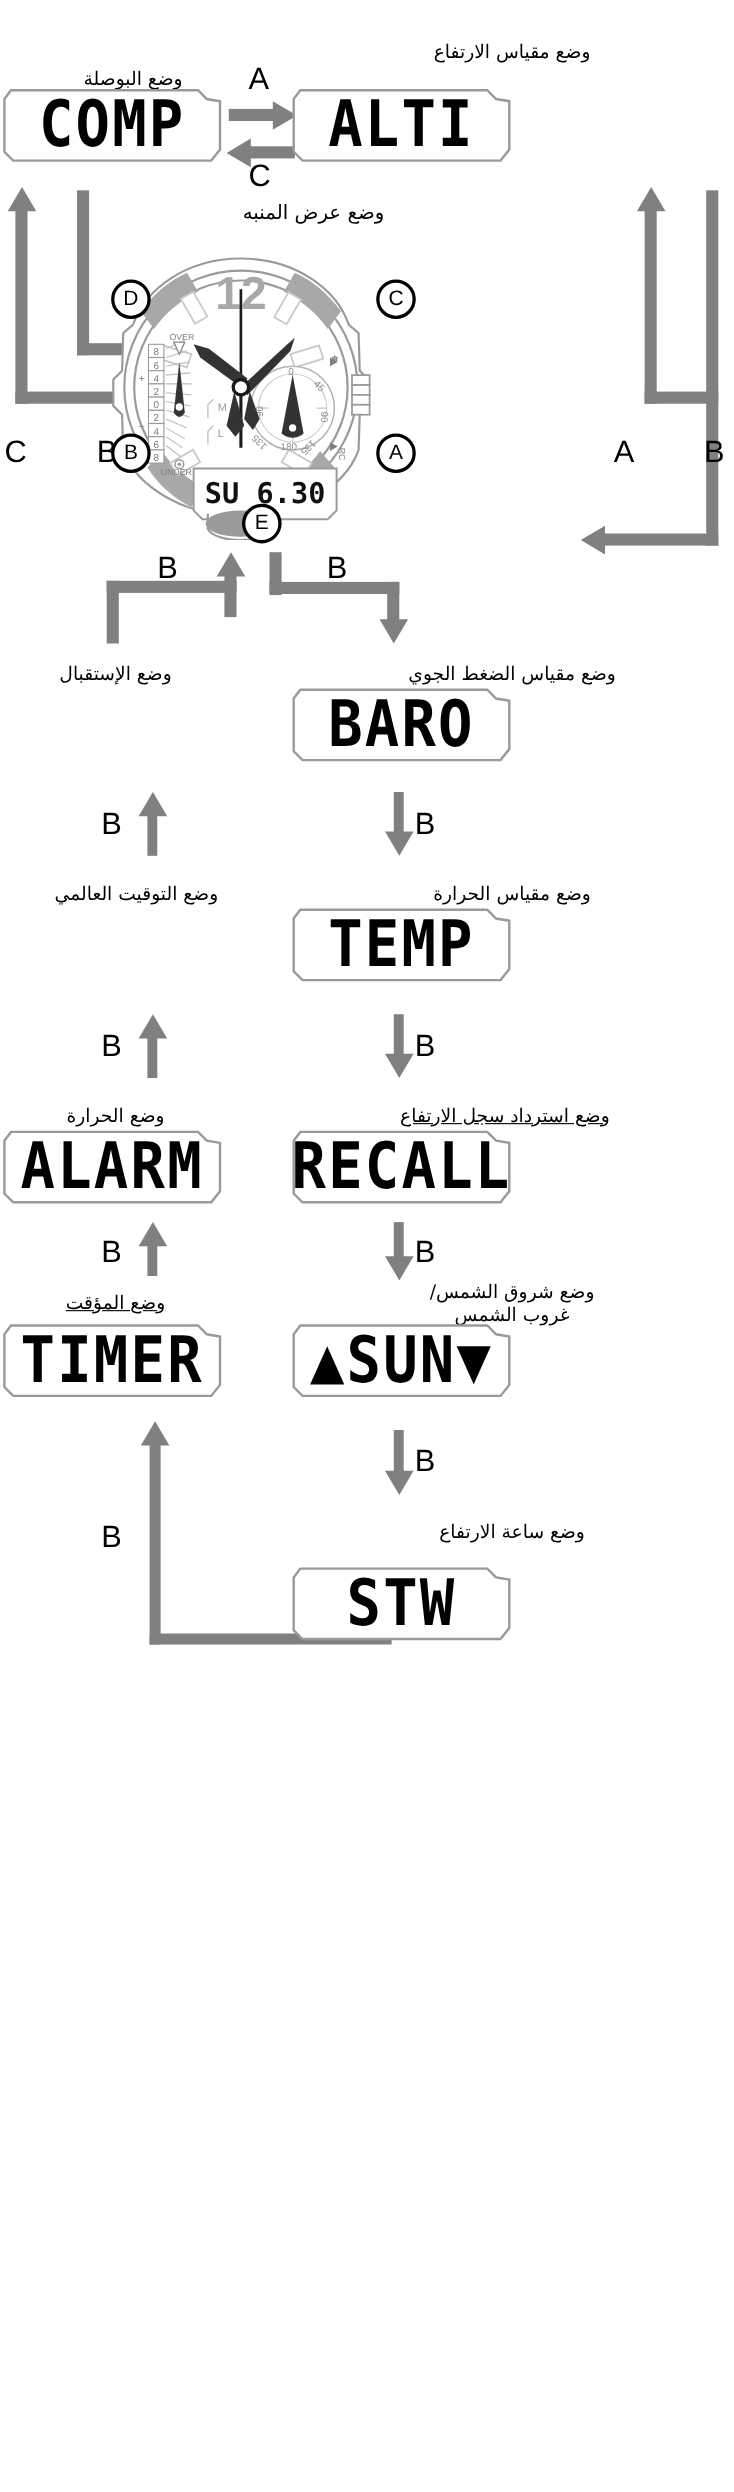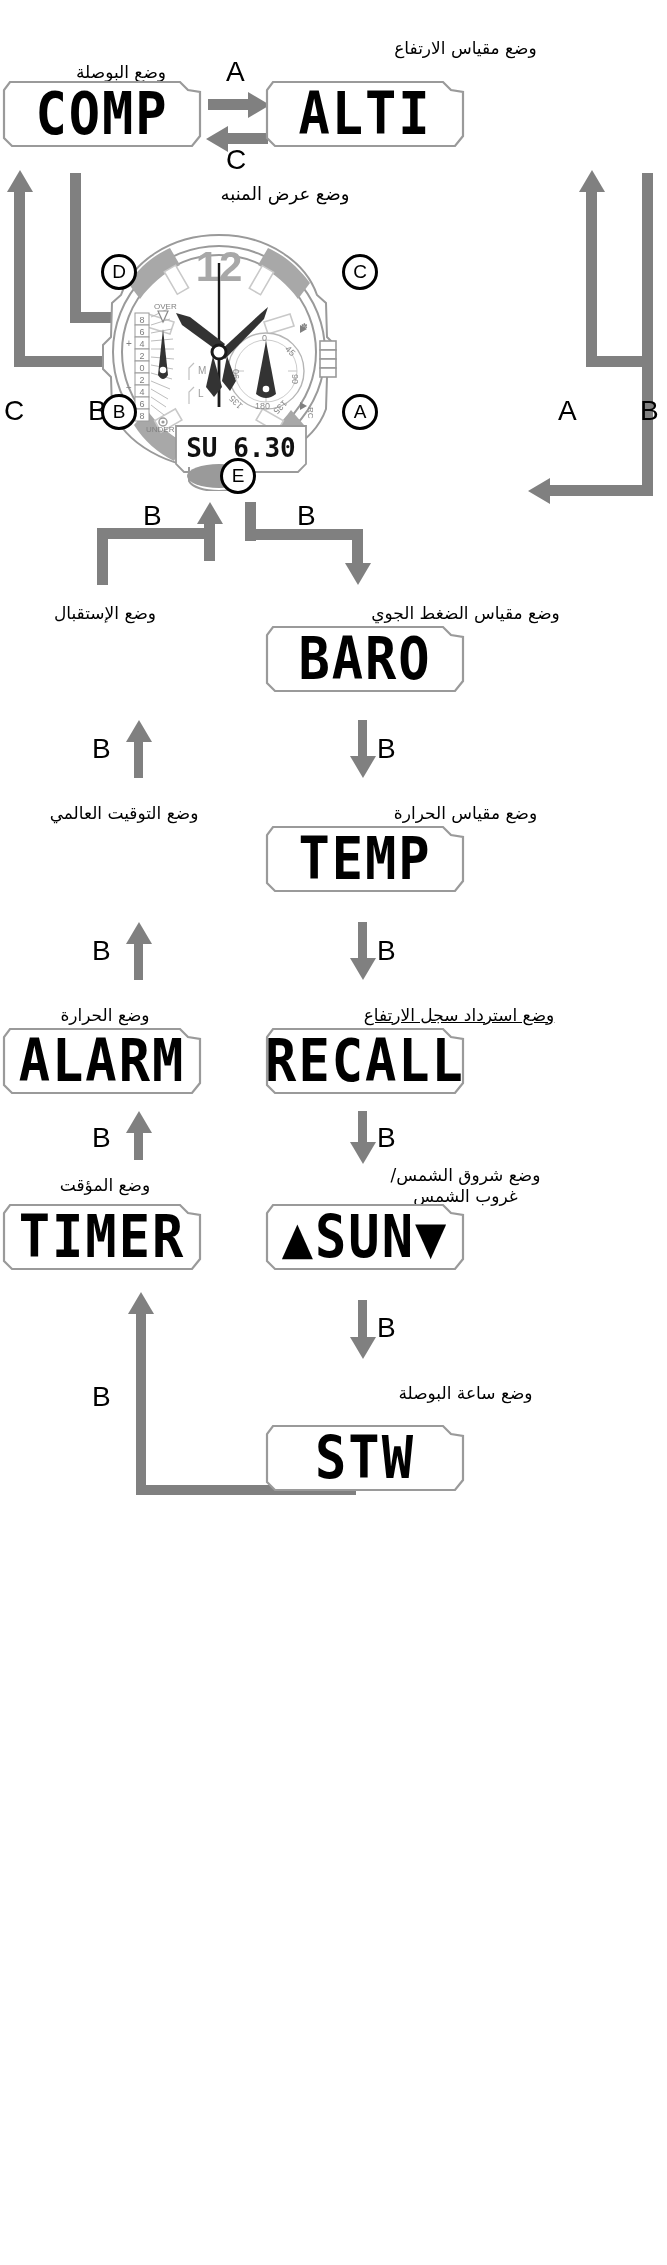--- a/index.html
+++ b/index.html
@@ -344,21 +344,21 @@
   </div>
 
   <div class="ar" style="left: 134px; top: 1127.2px; width: 9px; height: 33.1089px;"></div>
   <div class="arrowhead ah-up" style="left: 125.5px; top: 1110.64px;"></div>
   <div class="btn-lbl" style="left: 92px; top: 1123.71px;">B</div>
 
   <div class="ar" style="left: 358px; top: 1110.64px; width: 9px; height: 33.1089px;"></div>
   <div class="arrowhead ah-down" style="left: 349.5px; top: 1142.01px;"></div>
   <div class="btn-lbl" style="left: 377px; top: 1123.71px;">B</div>
 
-  <div class="cap" style="left: 0px; top: 1175.12px; width: 210px;">وضع المؤقت</div>
+  <div class="cap" style="left: 0px; top: 1175.12px; width: 210px; text-decoration: underline;">وضع المؤقت</div>
   <div class="lcdbox" style="left: 2px; top: 1203px; width: 200px; height: 68px;">
     <svg class="frame" viewBox="0 0 200 68" preserveAspectRatio="none">
       <path d="M8,2 L178,2 L186,10 L198,12 L198,56 L190,66 L10,66 L2,58 L2,10 Z" fill="#ffffff" stroke="#9a9a9a" stroke-width="2.2"></path>
     </svg>
     <div class="txt small">TIMER</div>
   </div>
 
   <div class="cap" style="left: 268px; top: 1164.66px; width: 395px;">وضع شروق الشمس/
 غروب الشمس</div>
   <div class="lcdbox" style="left: 265px; top: 1203px; width: 200px; height: 68px;">
@@ -370,21 +370,21 @@
 
   <div class="ar" style="left: 358px; top: 1300.32px; width: 9px; height: 38.5229px;"></div>
   <div class="arrowhead ah-down" style="left: 349.5px; top: 1336.82px;"></div>
   <div class="btn-lbl" style="left: 377px; top: 1313.5px;">B</div>
 
   <div class="ar" style="left: 136px; top: 1312.49px; width: 10px; height: 182.477px;"></div>
   <div class="arrowhead ah-up" style="left: 127.5px; top: 1292.21px;"></div>
   <div class="ar" style="left: 136px; top: 1484.83px; width: 220px; height: 10px;"></div>
   <div class="btn-lbl" style="left: 92px; top: 1383.45px;">B</div>
 
-  <div class="cap" style="left: 268px; top: 1383.45px; width: 395px;">وضع ساعة البوصلة</div>
+  <div class="cap" style="left: 268px; top: 1383.45px; width: 395px;">وضع ساعة الارتفاع</div>
   <div class="lcdbox" style="left: 265px; top: 1424px; width: 200px; height: 68px;">
     <svg class="frame" viewBox="0 0 200 68" preserveAspectRatio="none">
       <path d="M8,2 L178,2 L186,10 L198,12 L198,56 L190,66 L10,66 L2,58 L2,10 Z" fill="#ffffff" stroke="#9a9a9a" stroke-width="2.2"></path>
     </svg>
     <div class="txt">STW</div>
   </div>
 
 </div>
 
 </body></html>

